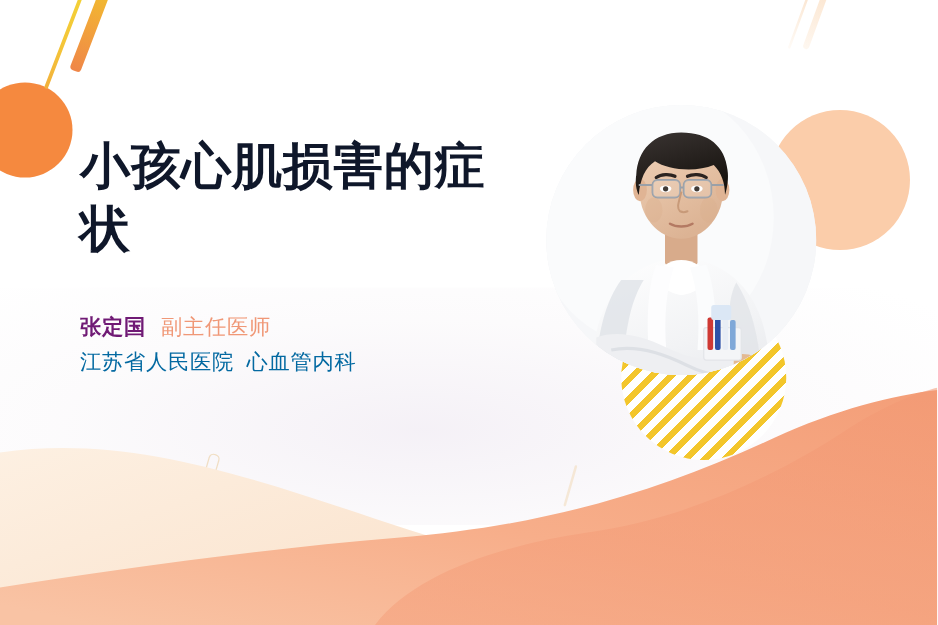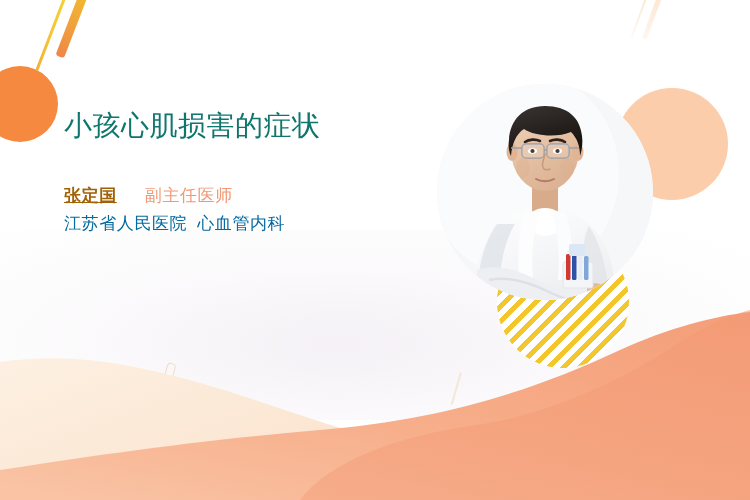--- a/index.html
+++ b/index.html
@@ -153,40 +153,39 @@
   .portrait { position: absolute; left: 0; top: 0; }
 
   
   .text-block {
     position: absolute;
     left: 64px;
     top: 108px;
     width: 350px;
   }
   .title {
-    font-size: 28px;
+    font-size: 40px;
     line-height: 1.28;
-    color: #0f766e;
+    color: #0f172a;
     letter-spacing: 0.5px;
     margin: 0;
-    font-weight: 400;
+    font-weight: 700;
   }
   .byline {
     margin-top: 38px;
     font-size: 17px;
     line-height: 1.65;
     color: #ef8f6e;
     letter-spacing: 0.6px;
     white-space: nowrap;
   }
   .doc-name {
     font-weight: 700;
-    color: #a16207;
-    margin-right: 28px;
-    text-decoration: underline;
+    color: #701a75;
+    margin-right: 12px;
   }
   .doc-title { color: #f09877; text-align: center; }
   .affiliation {
     font-size: 17px;
     line-height: 1.65;
     color: #0369a1;
     letter-spacing: 0.6px;
     white-space: nowrap;
   }
   .dept { margin-left: 10px; }

